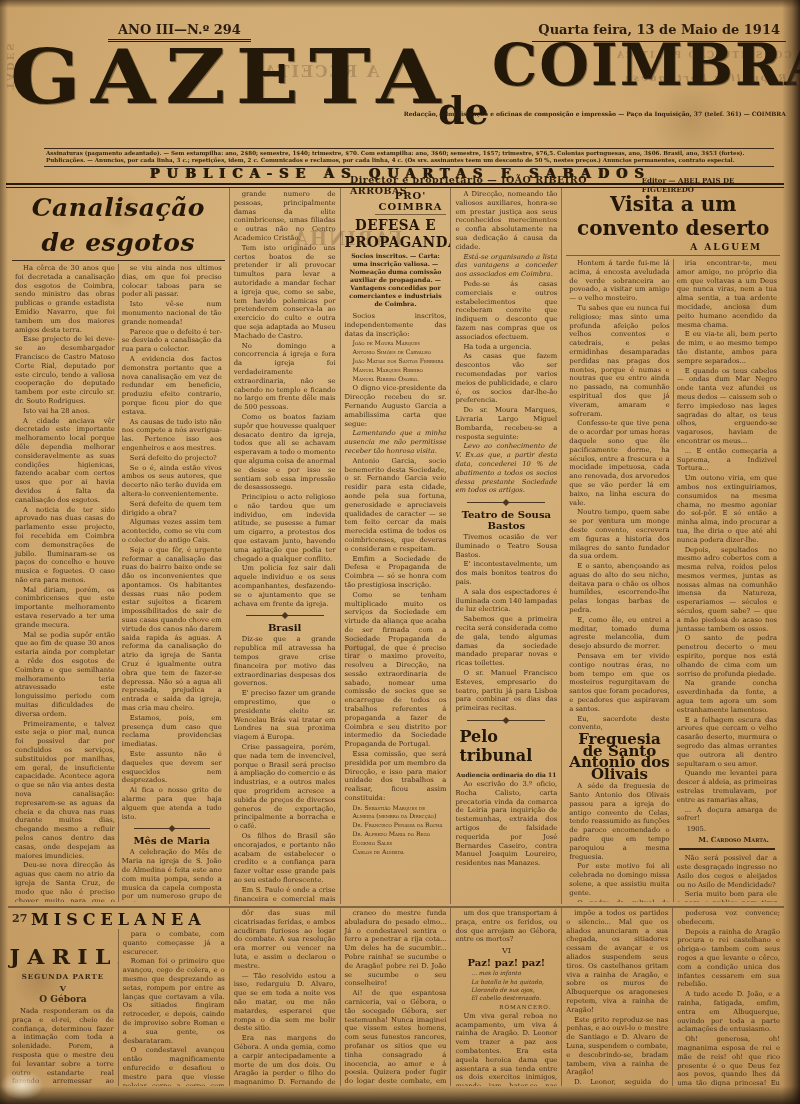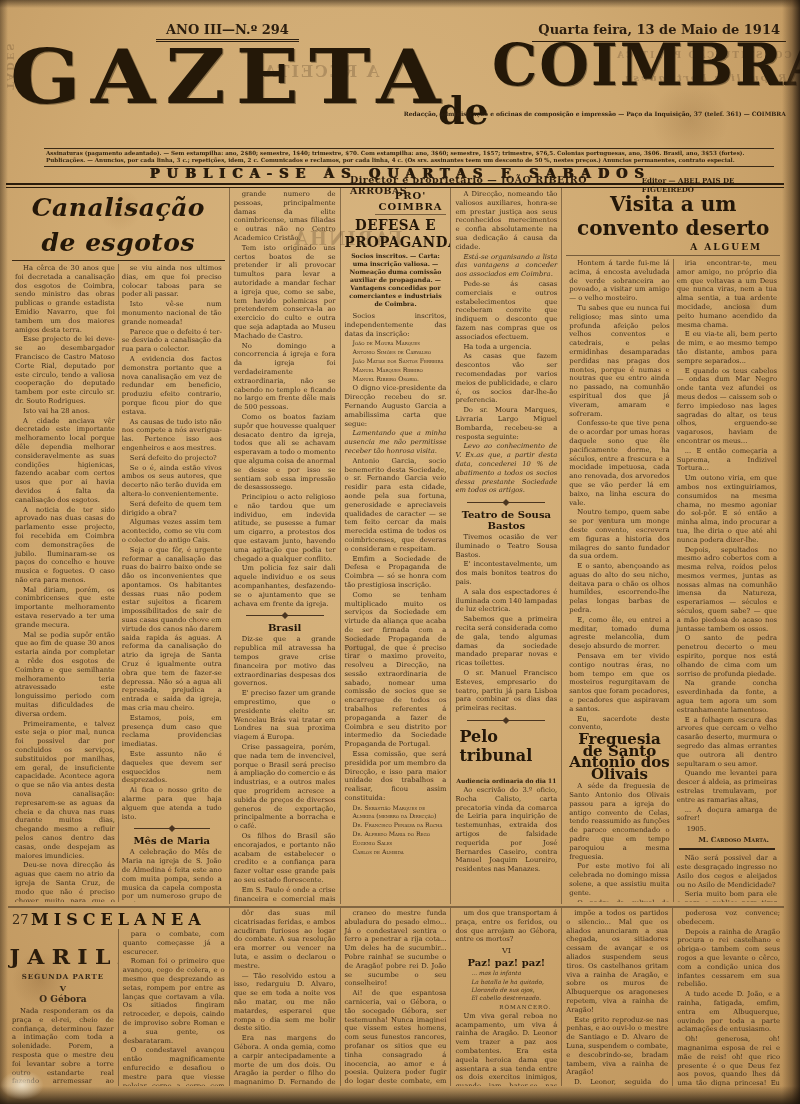--- a/index.html
+++ b/index.html
@@ -25,21 +25,21 @@
     radial-gradient(circle 18px at 604px 520px, rgba(122,78,34,.22), rgba(122,78,34,0) 70%),
     radial-gradient(circle 40px at 40px 980px, rgba(110,70,30,.22), rgba(110,70,30,0) 70%),
     radial-gradient(circle 22px at 744px 306px, rgba(110,70,30,.2), rgba(110,70,30,0) 70%),
     radial-gradient(circle 30px at 120px 210px, rgba(150,105,55,.18), rgba(150,105,55,0) 70%),
     radial-gradient(circle 55px at 690px 120px, rgba(100,66,30,.16), rgba(100,66,30,0) 70%);}
   .ghost{position:absolute;color:rgba(78,54,30,.26);font-weight:bold;
     transform:scaleX(-1);pointer-events:none;z-index:1;letter-spacing:2px;}
   
   #masthead{position:relative;height:188px;z-index:10;}
   .ano-row{display:flex;justify-content:space-between;padding:22px 14px 0 108px;
-    font-size:13px;font-weight:bold;color:#2c1e0f;margin-left:48px;}
+    font-size:13px;font-weight:bold;color:#2c1e0f;}
   .ano{border-bottom:3px double #2c1e0f;padding:0 10px 2px;}
   .dateline{border-bottom:1px solid #2c1e0f;padding:0 6px 2px;}
   #title-zone{position:absolute;left:0;top:34px;width:800px;height:118px;}
   .t1{position:absolute;left:10px;top:6px;font-size:74px;font-weight:bold;color:#241808;
     letter-spacing:9px;transform:scaleX(1.12);transform-origin:left;line-height:1;
     text-shadow:1px 1px 0 rgba(36,24,8,.4);}
   .t2{position:absolute;left:438px;top:58px;font-size:38px;font-weight:bold;color:#241808;line-height:1;}
   .t3{position:absolute;left:492px;top:2px;font-size:57px;font-weight:bold;color:#241808;
     letter-spacing:2px;line-height:1;text-shadow:1px 1px 0 rgba(36,24,8,.4);}
   .mast-right{position:absolute;left:350px;top:76px;width:436px;}
@@ -73,37 +73,37 @@
   .byline{font-size:9px;font-weight:bold;text-align:right;letter-spacing:2px;color:#241708;
     border-bottom:1px solid rgba(56,38,20,.6);padding:2px 18px 3px 0;margin-bottom:3px;}
   .kicker{font-size:10px;font-weight:bold;text-align:center;color:#241708;letter-spacing:1px;
     border-bottom:1px solid rgba(56,38,20,.6);padding-bottom:2px;margin-bottom:2px;margin-left:30px;}
   .h-pro{font-size:13.5px;font-weight:bold;text-align:center;color:#241708;letter-spacing:.5px;
     margin:2px 0;transform:scaleY(1.1);}
   .deck{font-size:6.2px;font-weight:bold;text-align:center;line-height:8px;color:#33240f;
     margin:3px 2px 4px;}
   .sech{font-size:10px;font-weight:bold;text-align:center;color:#241708;margin:3px 0 2px;}
   .sech2{font-size:15px;font-weight:bold;text-align:center;color:#241708;line-height:11.5px;margin:2px 0;}
-  .h-trib{font-size:16px;font-weight:bold;color:#241708;margin:4px 0 12px;text-align:left;padding-left:4px;}
+  .h-trib{font-size:16px;font-weight:bold;color:#241708;margin:4px 0 6px;text-align:left;padding-left:4px;}
   .subhead{font-size:6px;text-align:center;font-weight:bold;color:#33240f;margin-bottom:2px;}
   .sig{font-size:7px;font-weight:bold;text-align:right;font-variant:small-caps;padding-right:8px;margin-top:2px;}
   .yr{font-size:6.8px;text-align:left;padding-left:10px;margin-top:2px;}
   .orn{height:6px;margin:4px 12px;position:relative;}
   .orn::before{content:"";position:absolute;left:0;right:0;top:2.5px;height:1px;background:#4a3520;}
   .orn::after{content:"";position:absolute;left:50%;top:0.5px;width:5px;height:5px;background:#4a3520;
     transform:translateX(-50%) rotate(45deg);}
   .rule-heavy{height:2px;background:#332414;margin:4px 2px;}
   
   .band-bottom{display:grid;grid-template-columns:repeat(7,1fr);grid-template-rows:auto 1fr;
     height:178px;overflow:hidden;border-top:2px solid #33241480;margin-top:2px;}
   .band-bottom > *{border-right:1px solid rgba(56,38,20,.5);padding:1px 4px;overflow:hidden;min-width:0;}
   .band-bottom > .bc7{border-right:none;}
   .misc-head{grid-column:1/3;grid-row:1;display:flex;align-items:baseline;justify-content:center;
     gap:10px;border-bottom:none;position:relative;padding:2px 4px 0;}
-  .misc-num{position:absolute;left:4px;top:4px;font-size:13px;font-weight:normal;}
+  .misc-num{position:absolute;left:4px;top:4px;font-size:11px;font-weight:bold;}
   .misc-title{font-size:16px;font-weight:bold;letter-spacing:5px;color:#241708;}
   .bc1{grid-column:1;grid-row:2;}
   .bc2{grid-column:2;grid-row:2;}
   .bc3,.bc4,.bc5,.bc6,.bc7{grid-row:1/3;}
   .folh-title{font-size:21px;font-weight:bold;letter-spacing:7px;text-align:center;color:#2a1c0c;
     margin-top:14px;transform:scaleX(1.05);}
   .folh-part{font-size:7px;font-weight:bold;text-align:center;letter-spacing:1px;margin-top:3px;}
   .folh-ch{font-size:8px;font-weight:bold;text-align:center;margin-top:2px;}
   .folh-cht{font-size:9px;font-weight:bold;text-align:center;margin:1px 0 3px;}
   .ch2{font-size:8px;font-weight:normal;text-align:center;margin:2px 0;}

